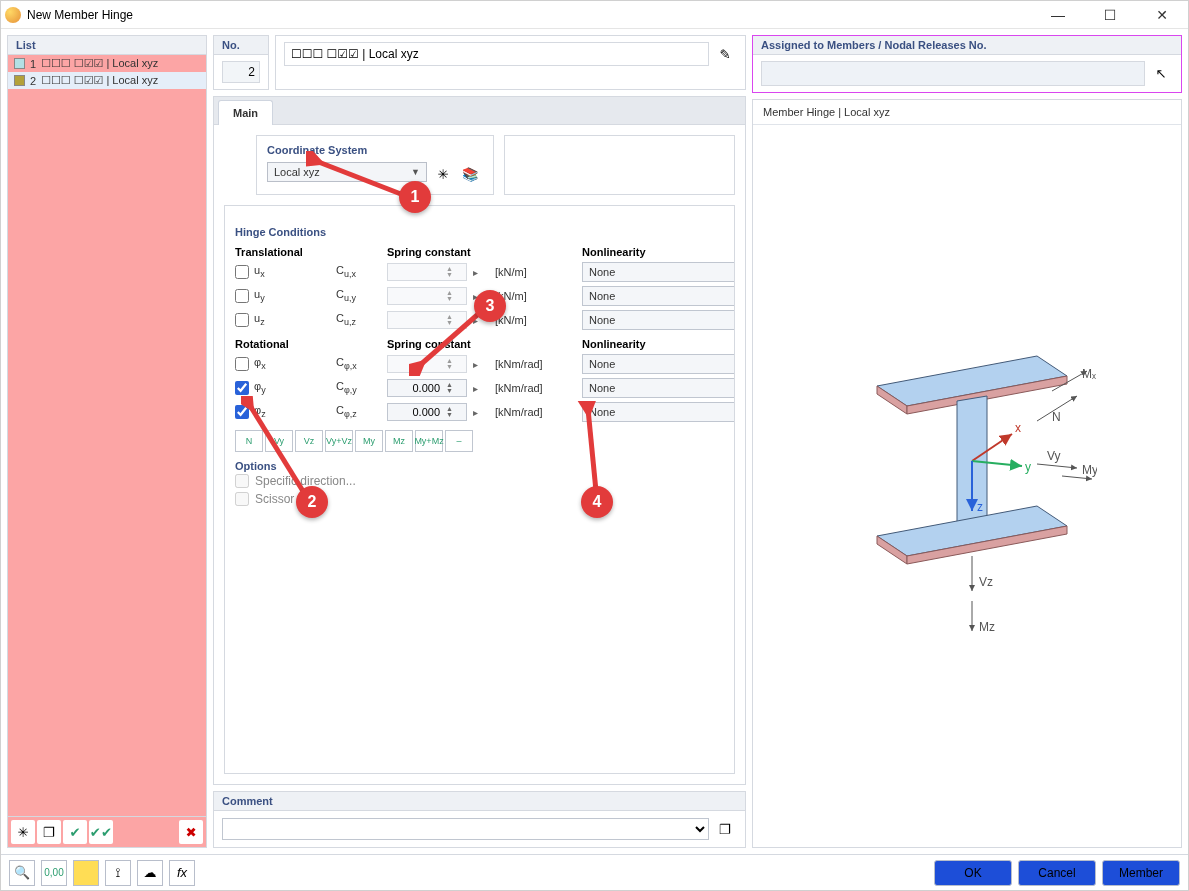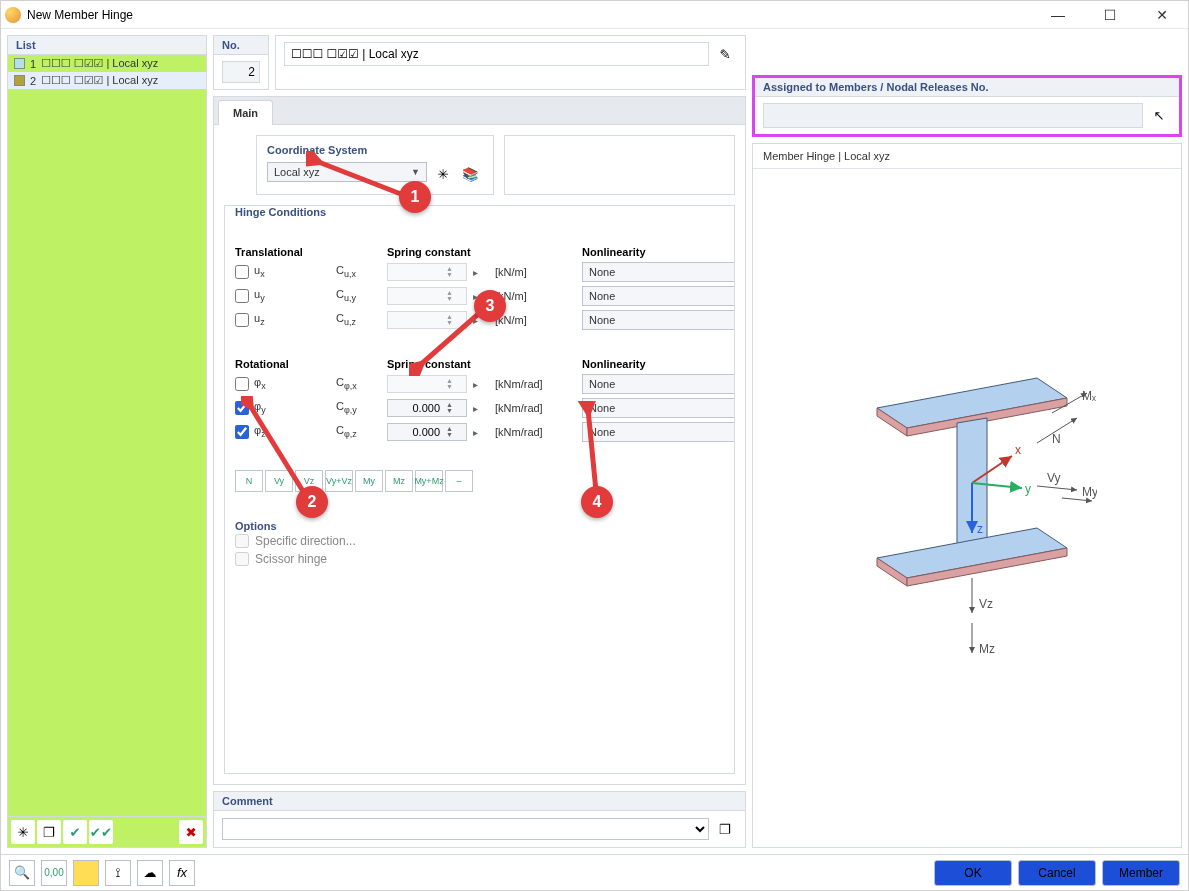--- a/index.html
+++ b/index.html
@@ -12,21 +12,21 @@
 .titlebar .app-icon { width: 16px; height: 16px; margin-right: 6px; background: radial-gradient(circle at 30% 30%, #ffd966, #e69138); border-radius: 50%; }
 .titlebar .title-text { flex: 1; font-size: 12px; color: #000; }
 .titlebar .winbtns { display: flex; gap: 16px; margin-right: 4px; }
 .titlebar .winbtns span { width: 36px; text-align: center; font-size: 14px; cursor: pointer; }
 
 
 .content { flex: 1; display: flex; flex-direction: column; padding: 6px; gap: 6px; overflow: hidden; }
 .upper { flex: 1; display: flex; gap: 6px; overflow: hidden; }
 
 
-.list-panel { width: 200px; display: flex; flex-direction: column; border: 1px solid #d5d9e0; background: #bef264; }
+.list-panel { width: 200px; display: flex; flex-direction: column; border: 1px solid #d5d9e0; background: #fca5a5; }
 .panel-header { background: #eef1f5; padding: 3px 8px; color: #3a5082; font-weight: 600; font-size: 11px; border-bottom: 1px solid #d5d9e0; }
 .list-body { flex: 1; overflow: auto; }
 .list-row { display: flex; align-items: center; gap: 5px; padding: 2px 6px; cursor: pointer; }
 .list-row.selected { background: #e5eef9; }
 .color-swatch { width: 11px; height: 11px; border: 1px solid #888; }
 .list-text { font-size: 11px; }
 .list-toolbar { display: flex; gap: 2px; padding: 3px; border-top: 1px solid #d5d9e0; }
 .btn-icon { width: 24px; height: 24px; border: 1px solid transparent; background: #fff; display: inline-flex; align-items: center; justify-content: center; cursor: pointer; border-radius: 2px; }
 .btn-icon.danger { color: #c00; }
 
@@ -57,21 +57,21 @@
 }
 
 .section { border: 1px solid #d5d9e0; background: #fff; padding: 8px 10px; }
 .section-title { color: #3a5082; font-weight: 600; font-size: 11px; margin-bottom: 6px; }
 .section.coord { grid-column: 1; grid-row: 1; margin-left: 32px; }
 .blank-right { grid-column: 2; grid-row: 1; border: 1px solid #d5d9e0; }
 
 .combo { display: inline-flex; align-items: center; border: 1px solid #babfc9; background: #f3f5f8; padding: 3px 6px; font-size: 11px; min-width: 160px; justify-content: space-between; cursor: pointer; }
 .combo .chev { font-size: 9px; color: #555; }
 
-.hinge-section { grid-column: 1 / span 2; grid-row: 2; border: 1px solid #d5d9e0; padding: 0 10px; overflow: auto; display: flex; flex-direction: column; gap: 28px; }
+.hinge-section { grid-column: 1 / span 2; grid-row: 2; border: 1px solid #d5d9e0; padding: 20px 10px; overflow: auto; display: flex; flex-direction: column; gap: 8px; }
 .hc-title { color: #3a5082; font-weight: 600; font-size: 11px; }
 .hc-grid { display: grid; grid-template-columns: 95px 45px 80px 16px 55px 20px 190px; gap: 4px 6px; align-items: center; }
 .sub-head { font-weight: 700; font-size: 11px; color: #000; }
 .col-head { font-size: 11px; font-weight: 700; color: #000; }
 .chk { display: flex; align-items: center; gap: 5px; }
 .chk input { width: 14px; height: 14px; }
 .sym { font-size: 11px; }
 .sym .sub { font-size: 9px; vertical-align: sub; }
 .spinner { display: flex; align-items: center; border: 1px solid #c0c6d0; background: #f4f6f9; }
 .spinner.disabled { opacity: 0.65; }
@@ -82,21 +82,21 @@
 .nonlin { display: inline-flex; align-items: center; justify-content: space-between; border: 1px solid #c0c6d0; background: #f4f6f9; padding: 3px 6px; font-size: 11px; width: 100%; cursor: pointer; }
 
 .preset-row { display: flex; gap: 2px; }
 .preset-btn { width: 28px; height: 22px; border: 1px solid #c0c6d0; background: #fff; font-size: 9px; color: #2b9d6f; display: inline-flex; align-items: center; justify-content: center; cursor: pointer; }
 
 .options-section .opt-row { display: flex; align-items: center; gap: 6px; padding: 2px 0; color: #888; }
 .options-section input[type=checkbox] { width: 14px; height: 14px; }
 
 
 .right-panel { width: 430px; display: flex; flex-direction: column; gap: 6px; }
-.assigned-box { border: 3px solid #d946ef; margin-top: 40px; }
+.assigned-box { border: 1px solid #d946ef; }
 .assigned-box .bd input { flex: 1; border: 1px solid #d5d9e0; padding: 4px; background: #eef2f7; }
 .preview-box { flex: 1; border: 1px solid #d5d9e0; display: flex; flex-direction: column; }
 .preview-title { padding: 6px 10px; color: #333; font-size: 11px; border-bottom: 1px solid #e0e4ea; }
 .preview-canvas { flex: 1; display: flex; align-items: center; justify-content: center; }
 
 
 .comment-box { border: 1px solid #d5d9e0; }
 .comment-box .bd select { flex: 1; border: 1px solid #c0c6d0; background: #fff; padding: 3px; }
 
 

